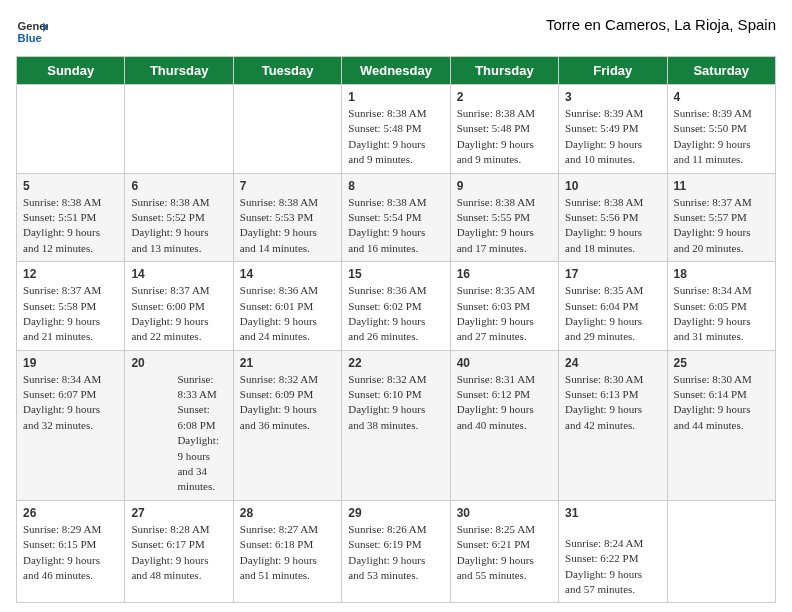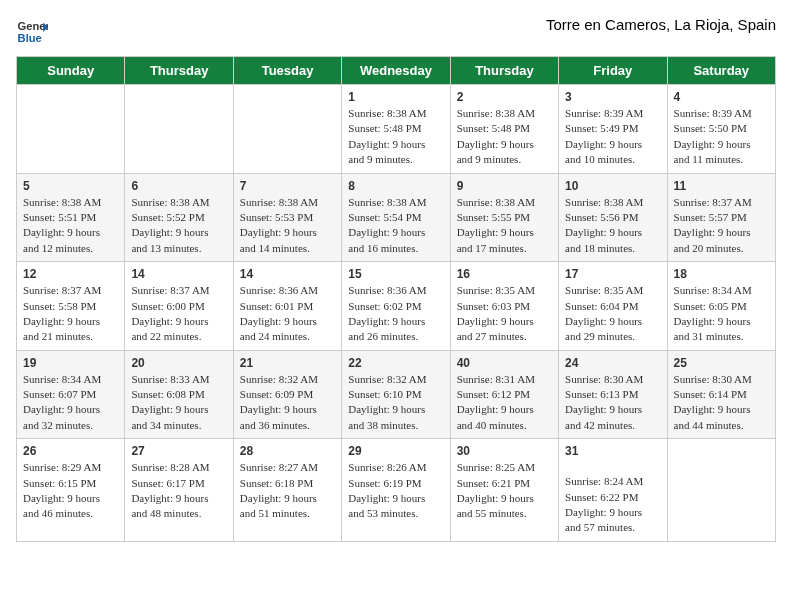--- a/index.html
+++ b/index.html
@@ -246,21 +246,21 @@
       <tr>
         <td>
           <div class="day-number">19</div>
           <div class="day-info" style="white-space: pre-line;">Sunrise: 8:34 AM
 Sunset: 6:07 PM
 Daylight: 9 hours
 and 32 minutes.</div>
         </td>
         <td>
           <div class="day-number">20</div>
-          <div class="day-info" style="white-space: pre-line;">Sunrise: 8:33 AM
+          <div class="day-info" style="white-space: pre-line; margin-left: 46px;">Sunrise: 8:33 AM
 Sunset: 6:08 PM
 Daylight: 9 hours
 and 34 minutes.</div>
         </td>
         <td>
           <div class="day-number">21</div>
           <div class="day-info" style="white-space: pre-line;">Sunrise: 8:32 AM
 Sunset: 6:09 PM
 Daylight: 9 hours
 and 36 minutes.</div>

